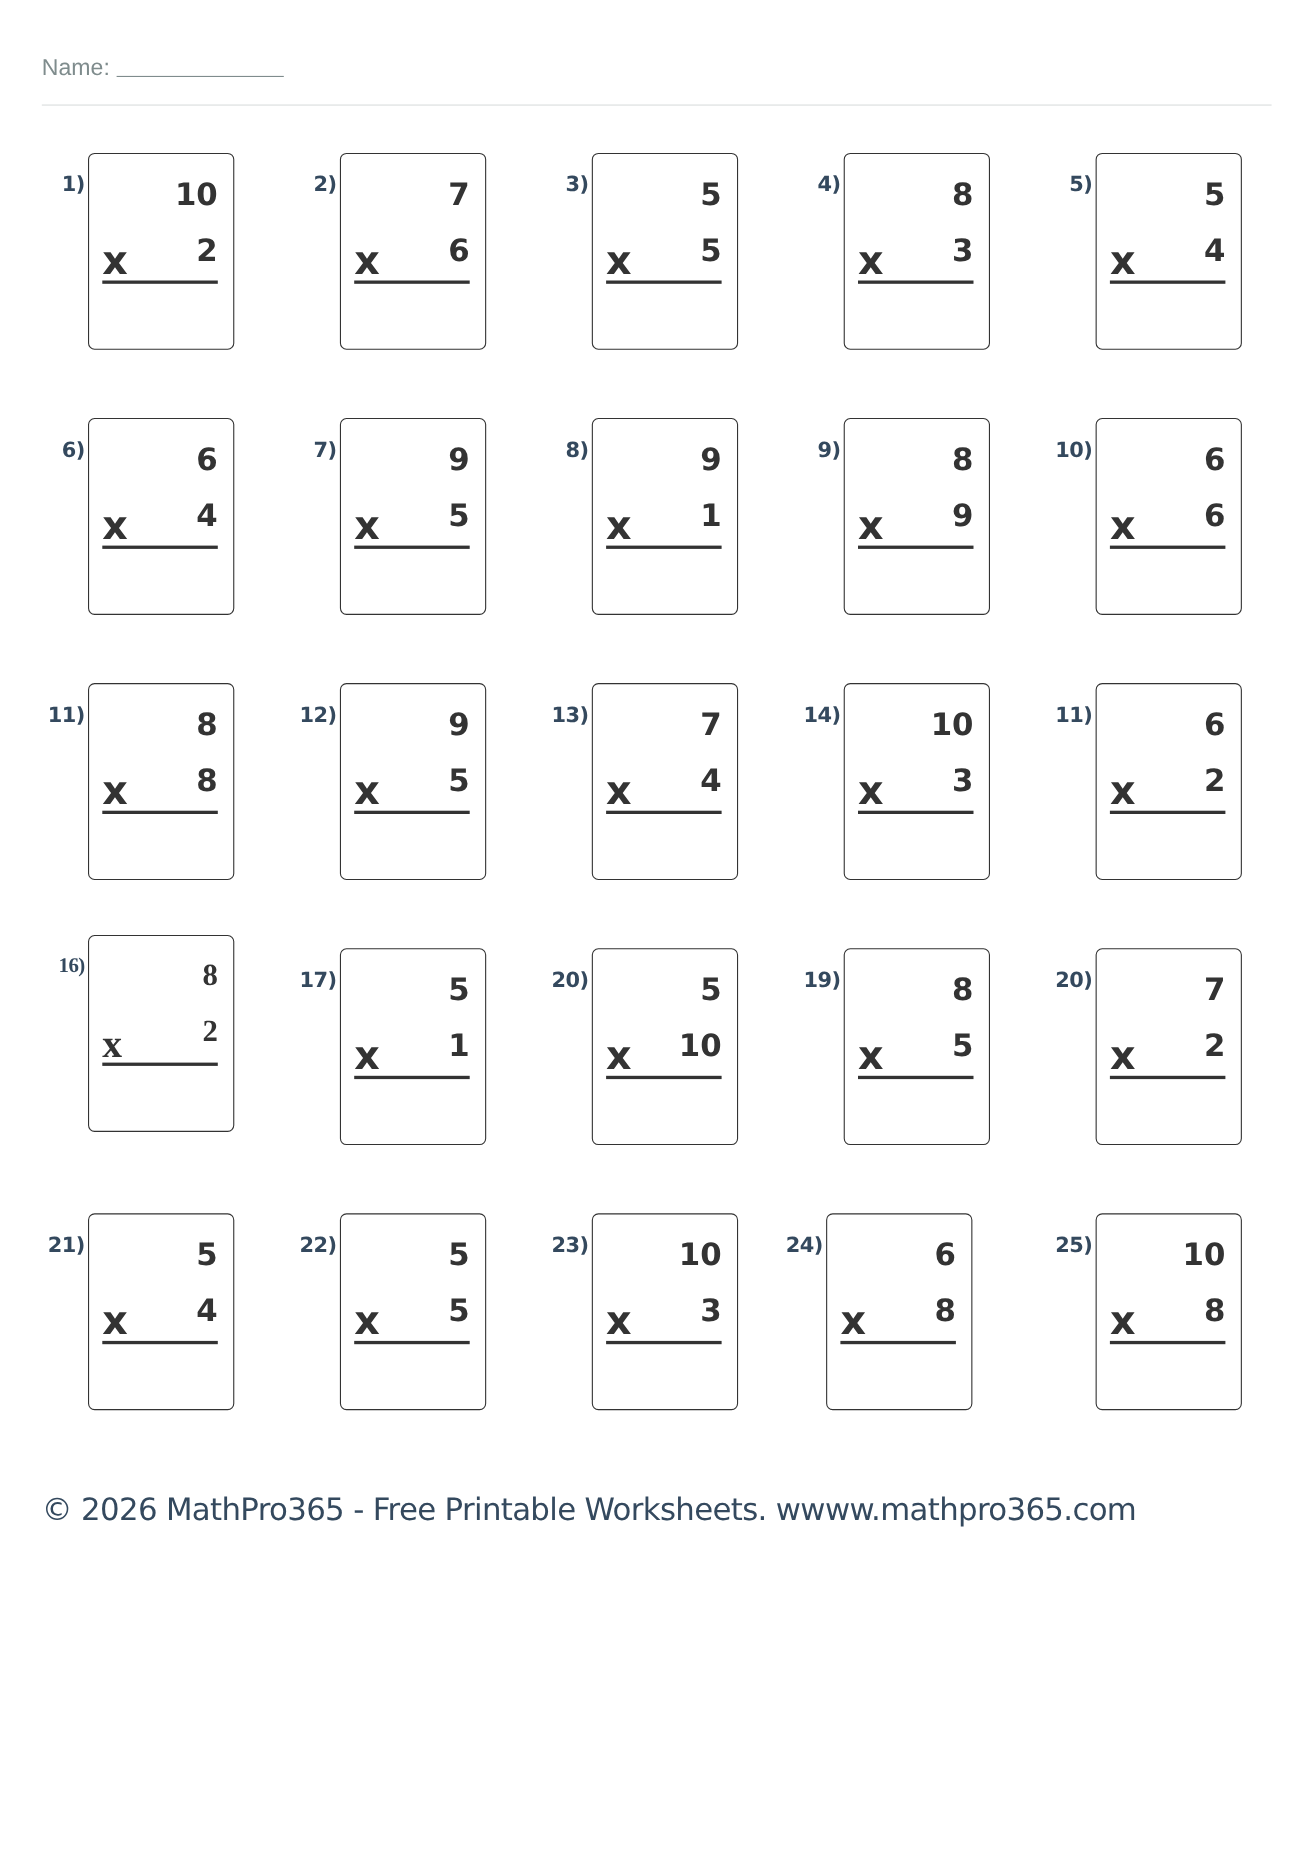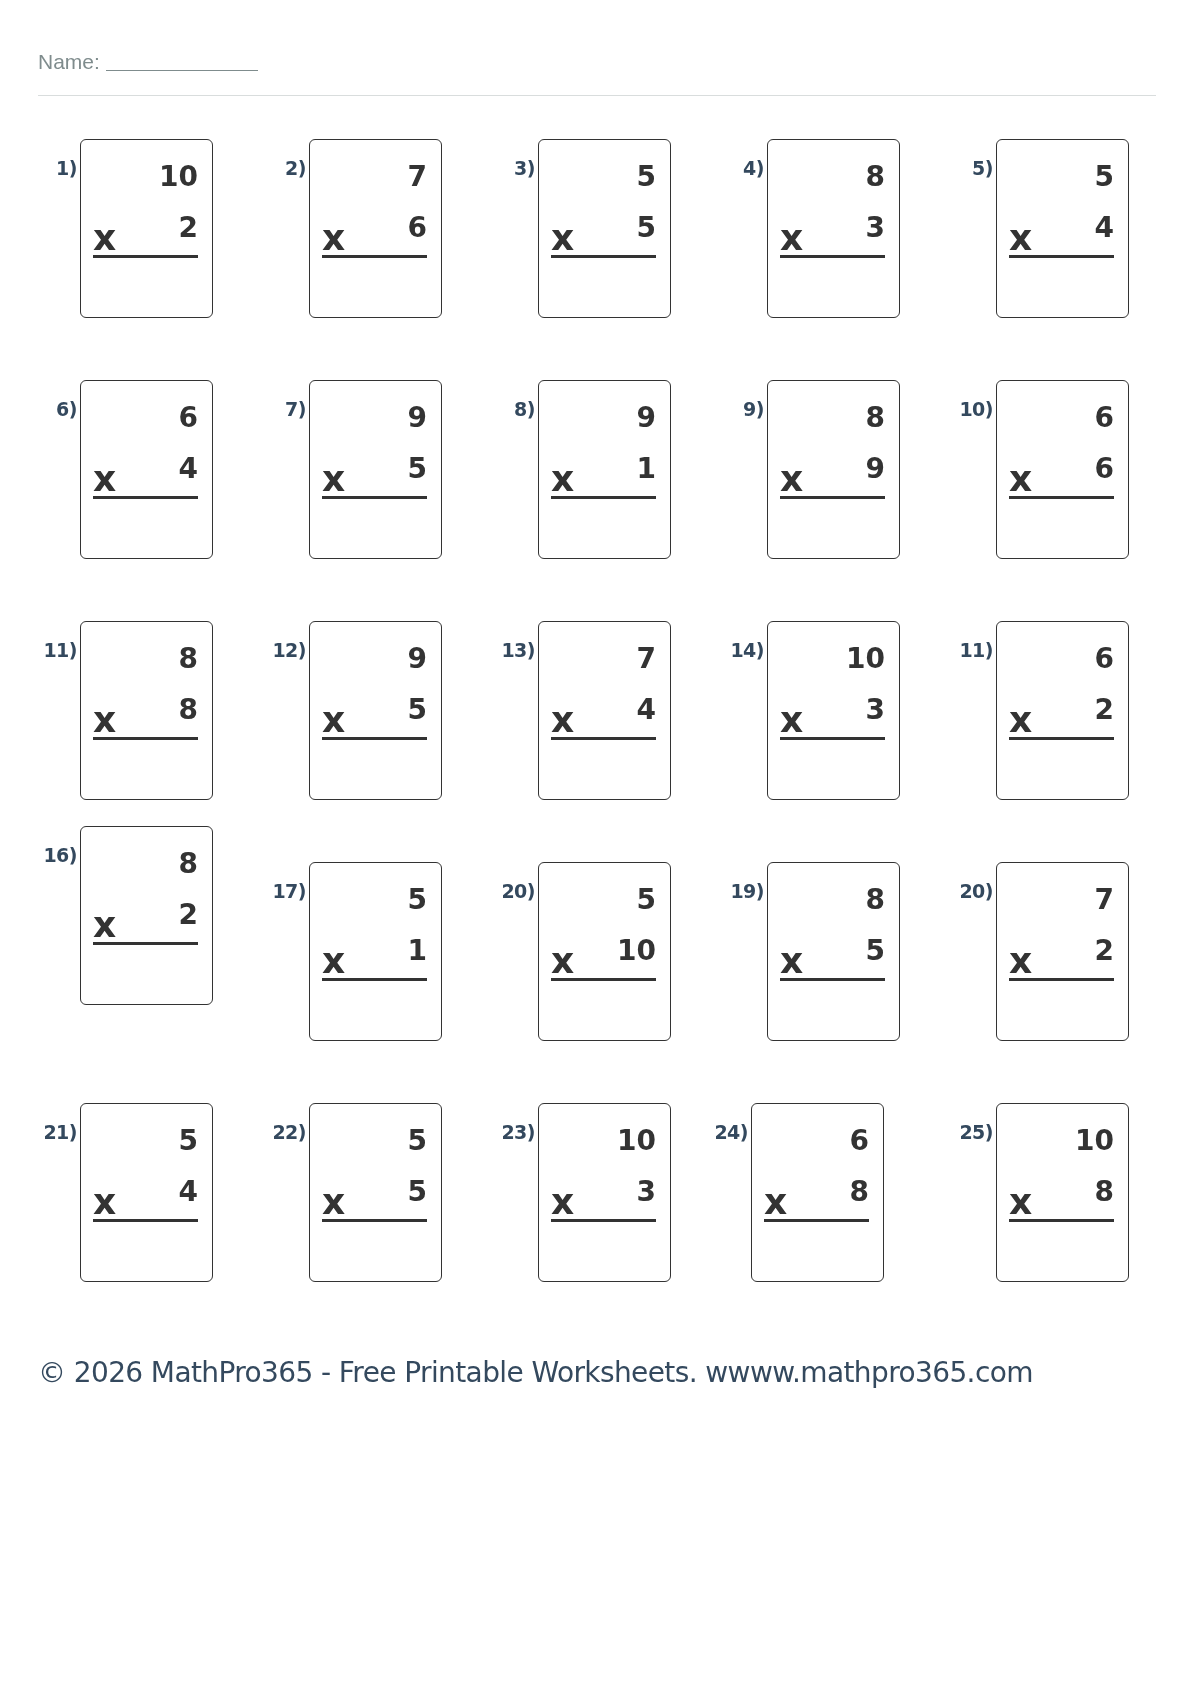--- a/index.html
+++ b/index.html
@@ -157,21 +157,21 @@
     </div>
     <div class="problem" style="left: 953px; top: 611px;">
       <div class="num">11)</div>
       <div class="card">
         <div class="top">6</div>
         <div class="bottom">2</div>
         <div class="times">x</div>
         <div class="bar"></div>
       </div>
     </div>
-    <div class="problem" style="left: 37px; top: 816px;">
+    <div class="problem" style="left: 37px; top: 840px; font-family: Liberation Serif, serif;">
       <div class="num">16)</div>
       <div class="card">
         <div class="top">8</div>
         <div class="bottom">2</div>
         <div class="times">x</div>
         <div class="bar"></div>
       </div>
     </div>
     <div class="problem" style="left: 266px; top: 852px;">
       <div class="num">17)</div>

